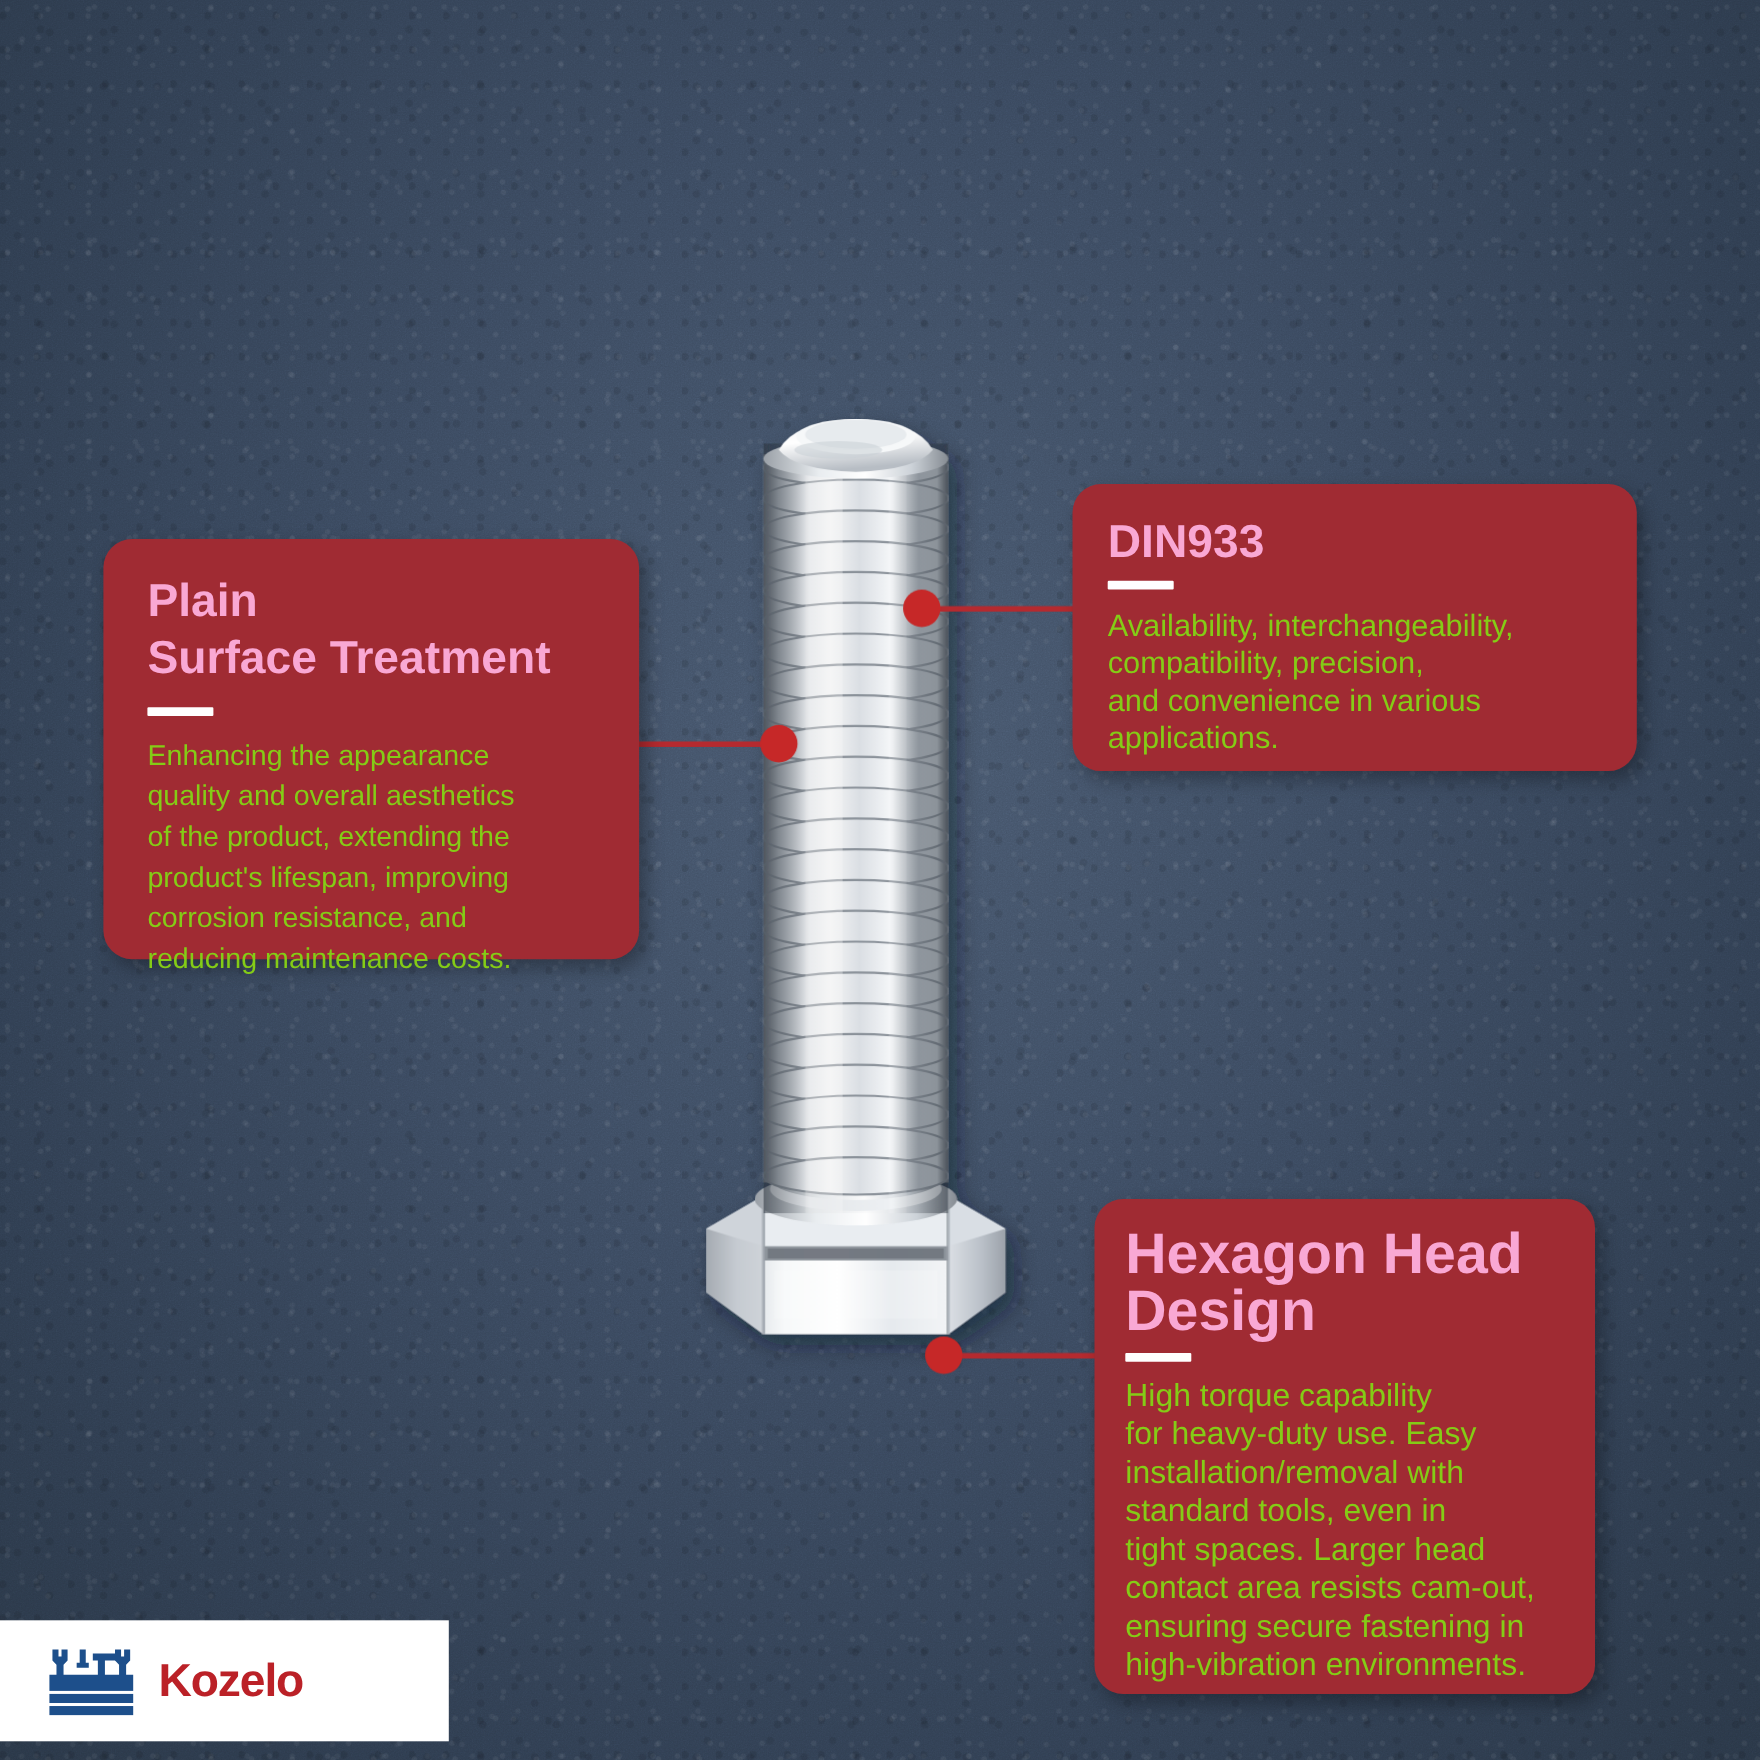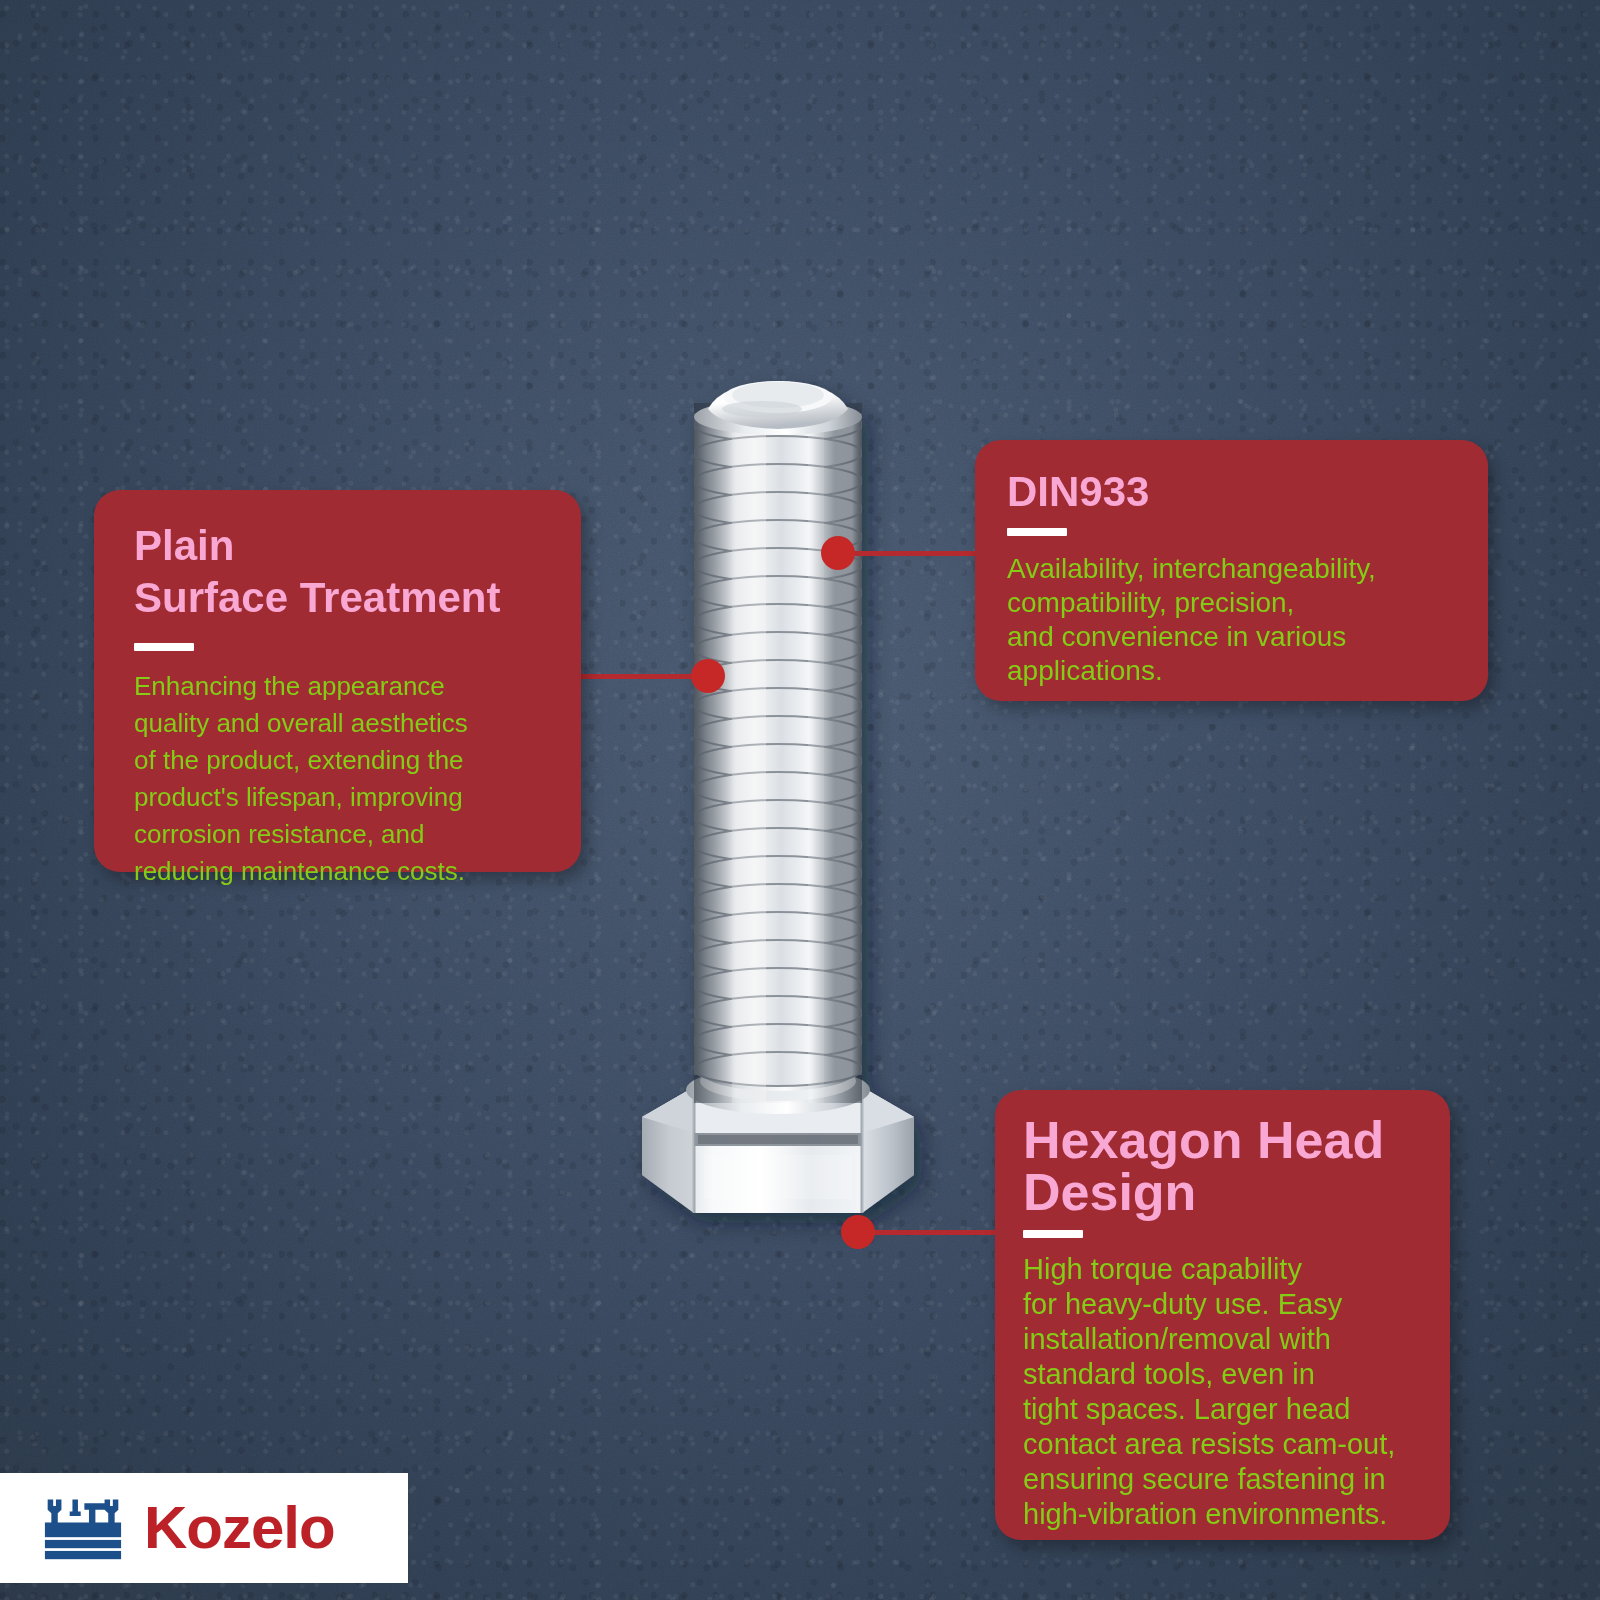--- a/index.html
+++ b/index.html
@@ -94,21 +94,21 @@
   #bolt { position: absolute; left: 612px; top: 365px; width: 330px; height: 900px; }
 
   
   #logo-bar {
     position: absolute; left: 0; top: 1473px; width: 408px; height: 110px;
     background: #ffffff;
     display: flex; align-items: center;
   }
   #logo-mark { margin-left: 44px; width: 78px; height: 66px; flex: 0 0 auto; }
   #logo-text {
-    margin-left: 22px; color: #bb2127; font-size: 60px; font-weight: bold;
+    margin-left: 22px; color: #bb2127; font-size: 42px; font-weight: bold;
     letter-spacing: -1px; line-height: 56px;
   }
 </style>
 </head>
 <body>
 
 <div id="stage">
 
   <svg id="grain" width="1600" height="1600">
     <defs>

